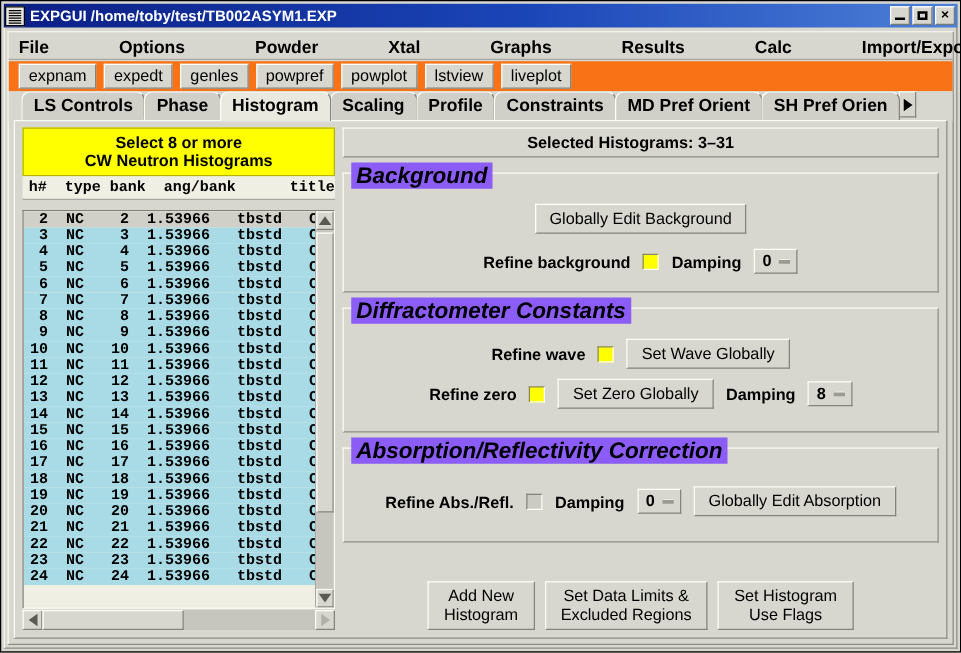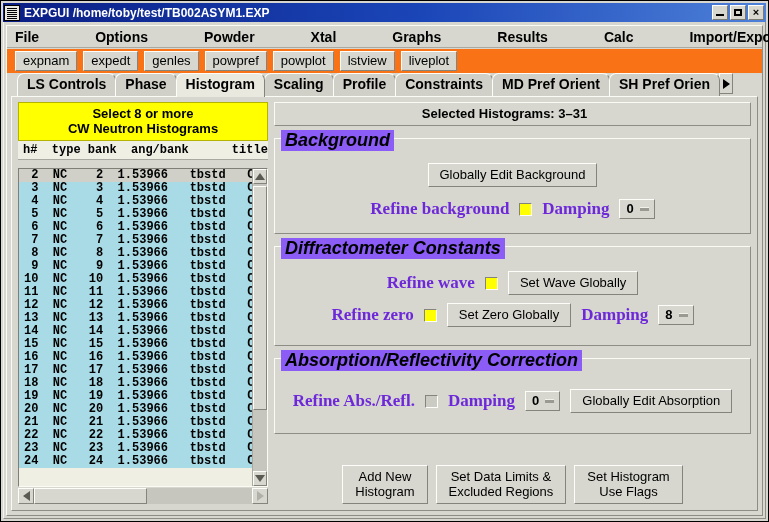--- a/index.html
+++ b/index.html
@@ -290,22 +290,22 @@
   .btn {
     background: #d7d7cf; color: #000;
     border: 1px solid #84847c;
     border-top-color: #fdfdfa; border-left-color: #fdfdfa;
     font-size: 13px; line-height: 15px;
     padding: 3px 11px 4px 11px;
     text-align: center; white-space: nowrap;
     font-family: "Liberation Sans", sans-serif;
   }
   .lbl {
-    font-size: 17px; font-weight: bold; color: #6d28d9; white-space: nowrap;
-    font-family: Liberation Serif, serif;
+    font-size: 13px; font-weight: bold; color: #000000; white-space: nowrap;
+    font-family: Liberation Sans, sans-serif;
   }
   .chk {
     width: 13px; height: 13px; box-sizing: border-box;
     background: #ffff00;
     border: 1px solid #84847c;
     border-right-color: #fdfdfa; border-bottom-color: #fdfdfa;
     flex: none;
   }
   .chk.off { background: #cbcbc3; }
   .optmenu {

